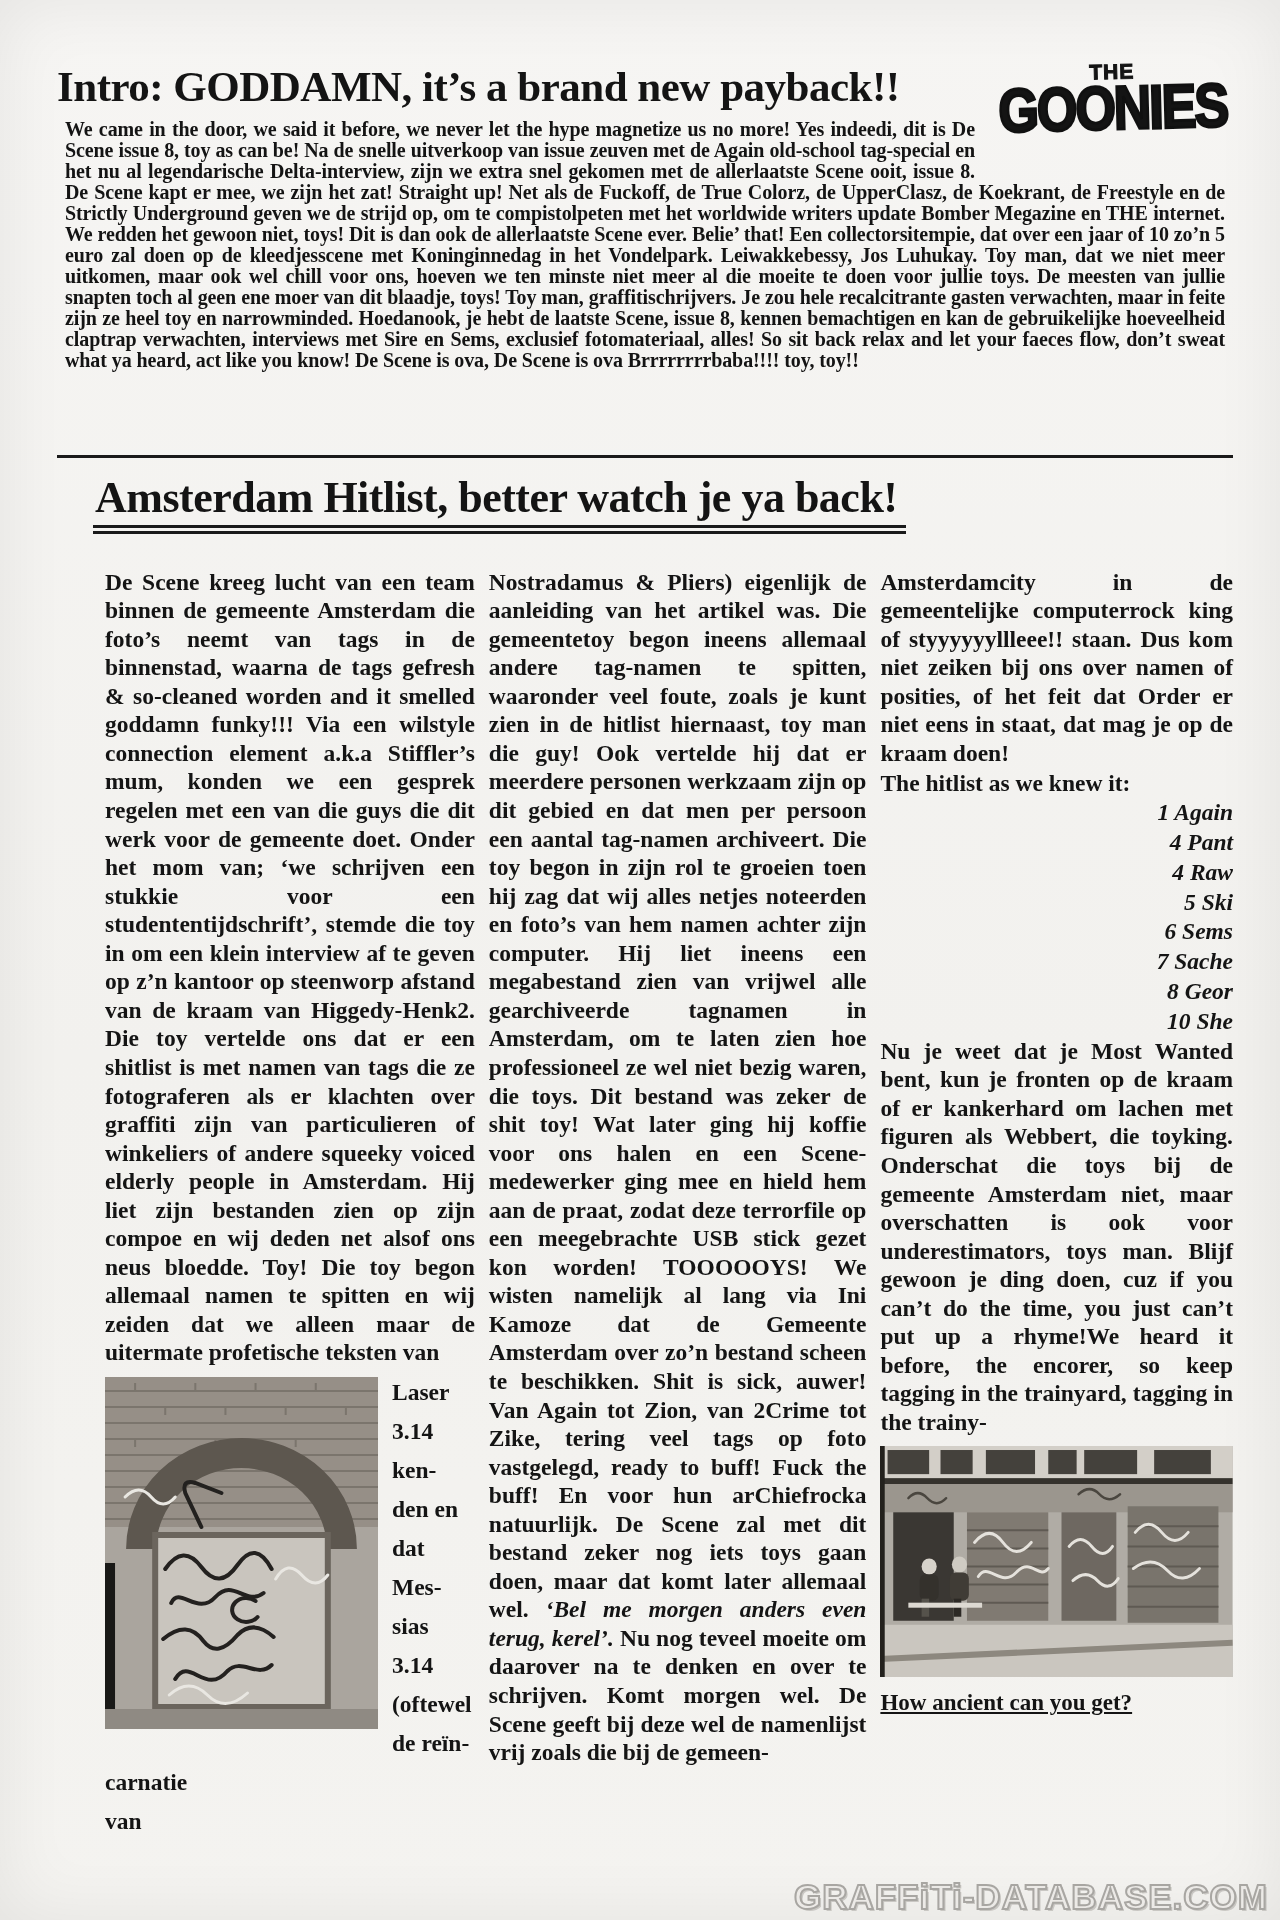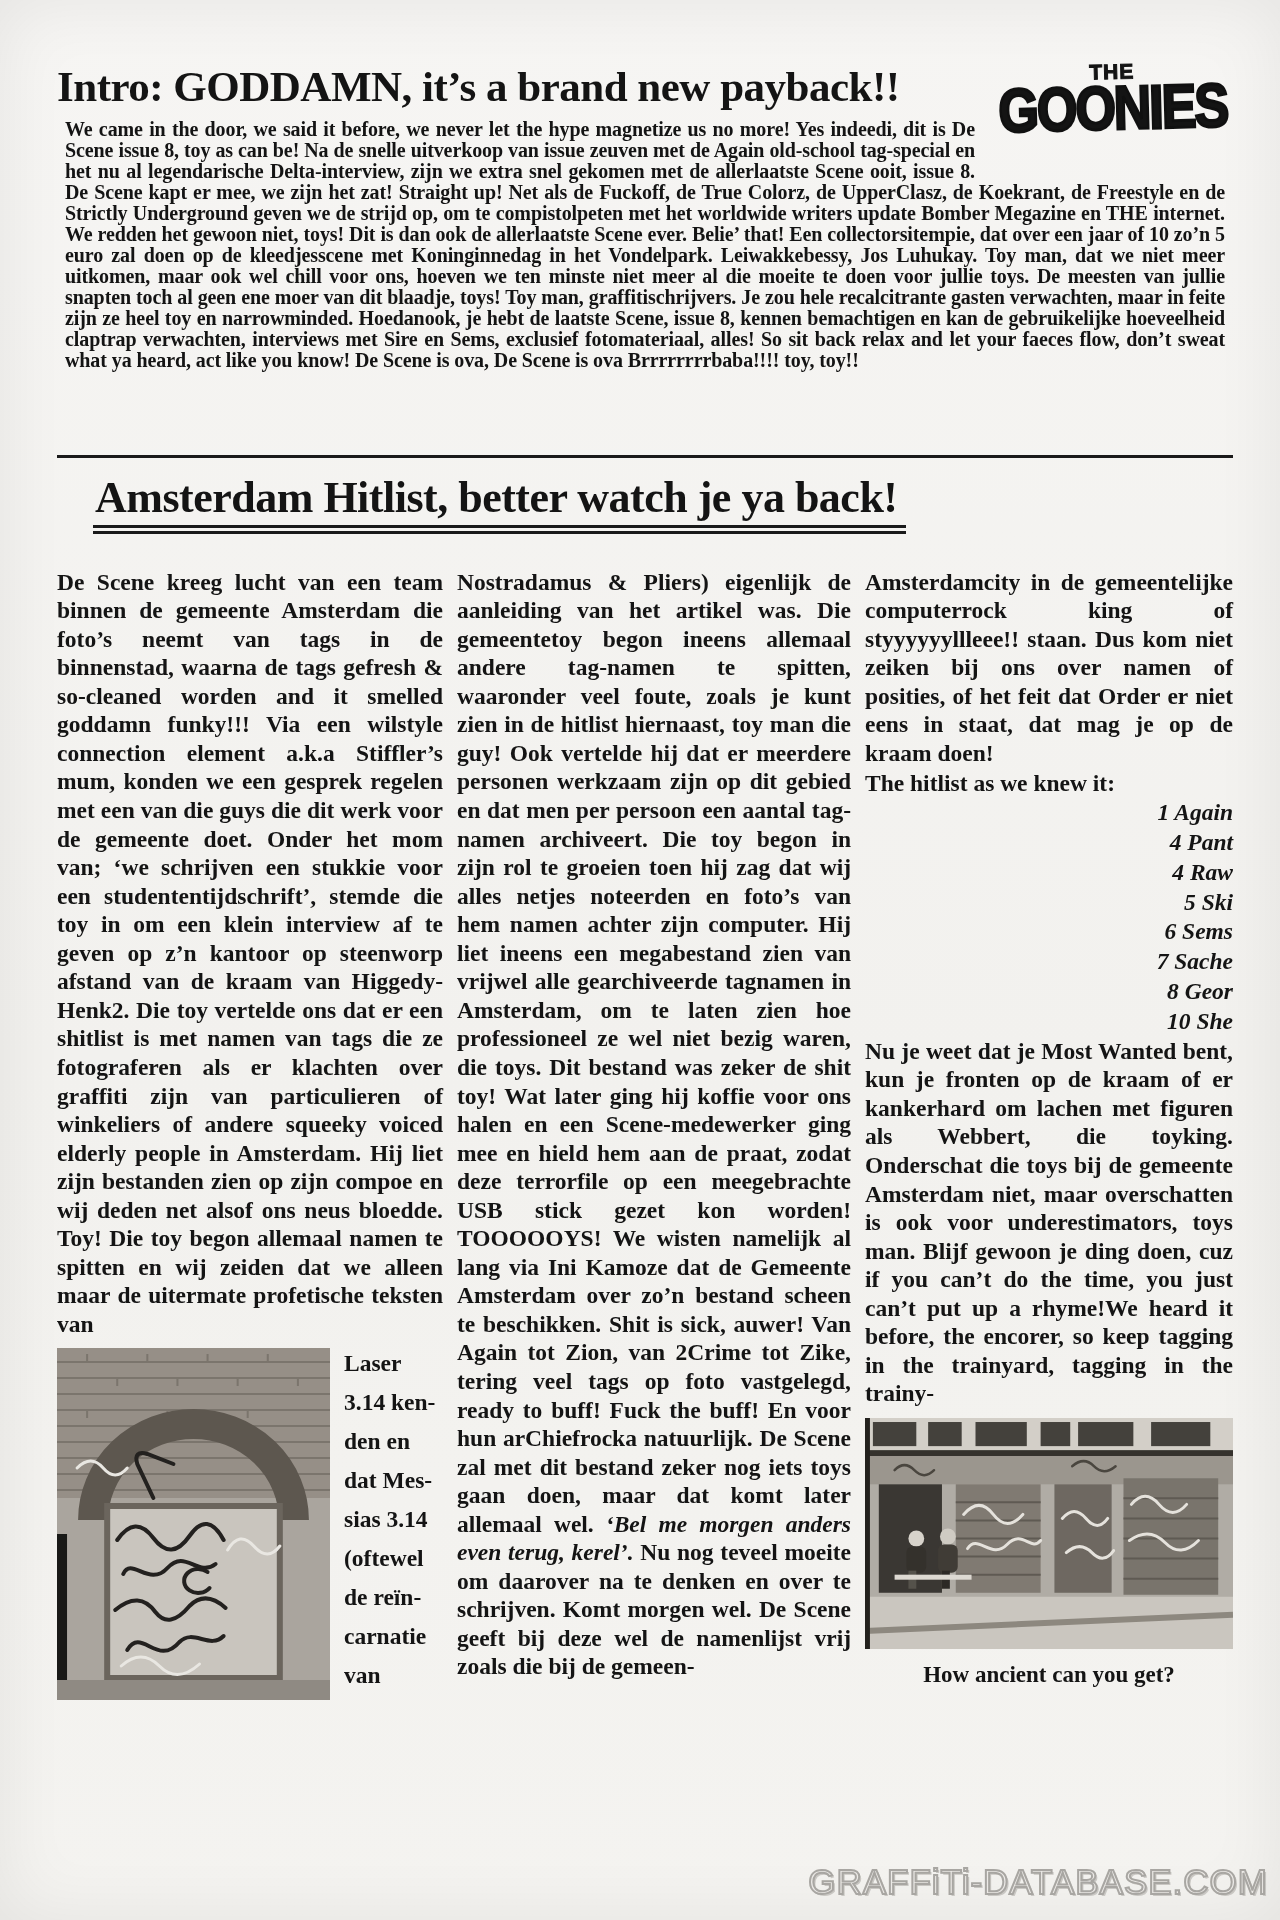--- a/index.html
+++ b/index.html
@@ -12,35 +12,35 @@
   }
   .content { position:absolute; left:57px; top:58px; width:1176px; }
   h1 { margin:6px 0 10px; font-size:43px; line-height:1.05; font-weight:700; letter-spacing:-0.5px; }
   .goonies { float:right; width:240px; height:112px; text-align:center; margin:2px 0 8px 18px; transform:rotate(-1.5deg); }
   .g-the { font-family:"Liberation Sans",sans-serif; font-weight:700; font-size:21px; letter-spacing:1px; -webkit-text-stroke:1px #111; }
   .g-main { font-family:"Liberation Sans",sans-serif; font-weight:700; font-size:52px; line-height:0.95; letter-spacing:-2px; -webkit-text-stroke:2.5px #101010; transform:scaleY(1.18); }
   .intro { margin:8px; font-size:20px; font-weight:700; line-height:1.05; text-align:justify; letter-spacing:-0.1px; }
   .rule { border:none; border-top:3px solid #1a1a1a; margin:84px 0 16px; }
   h2 { margin:0 0 0 36px; width:fit-content; font-size:44px; line-height:1.08; font-weight:700;
        border-bottom:9px double #1a1a1a; padding:0 8px 3px 2px; letter-spacing:-0.5px; }
-  .cols { display:flex; gap:14px; margin-top:34px; }
+  .cols { display:flex; gap:14px; margin-top:34px;margin-left:48px; }
   .col { font-size:23.5px; font-weight:700; line-height:1.215; text-align:justify; }
   .col p { margin:0; }
   .col1 { width:386px; } .col2 { width:394px; } .col3 { width:368px; }
   .it { font-style:italic; }
   .photo-row { margin-top:6px; }
   .photo1 { float:left; width:273px; height:352px; margin:4px 14px 0 0; display:block; }
   .wrapline { line-height:39px; text-align:left; }
   .hl-title { margin-top:2px; text-align:left; }
   .hl-item { font-style:italic; line-height:1.27; text-align:right; }
   .photo2 { display:block; width:100%; height:231px; margin-top:10px; }
-  .caption { text-align:center; font-size:23px; font-weight:700; margin-top:12px; }
+  .caption { font-size:23px; font-weight:700; margin-top:12px;text-decoration:underline; }
   .watermark {
-    position:absolute; right:12px; bottom:18px;
-    font-family:"Liberation Sans",sans-serif; font-weight:400; font-size:35px; letter-spacing:1px;
+    position:absolute; right:12px; bottom:3px;
+    font-family:"Liberation Sans",sans-serif; font-weight:700; font-size:35px; letter-spacing:1px;
     color:#eceae7; -webkit-text-stroke:2px #a8a6a2; text-shadow:2px 2px 0 #c9c7c3;margin-top:48px;
   }
 </style>
 </head>
 <body>
 
 <div class="page">
   <div class="content">
 
     <div class="goonies">

